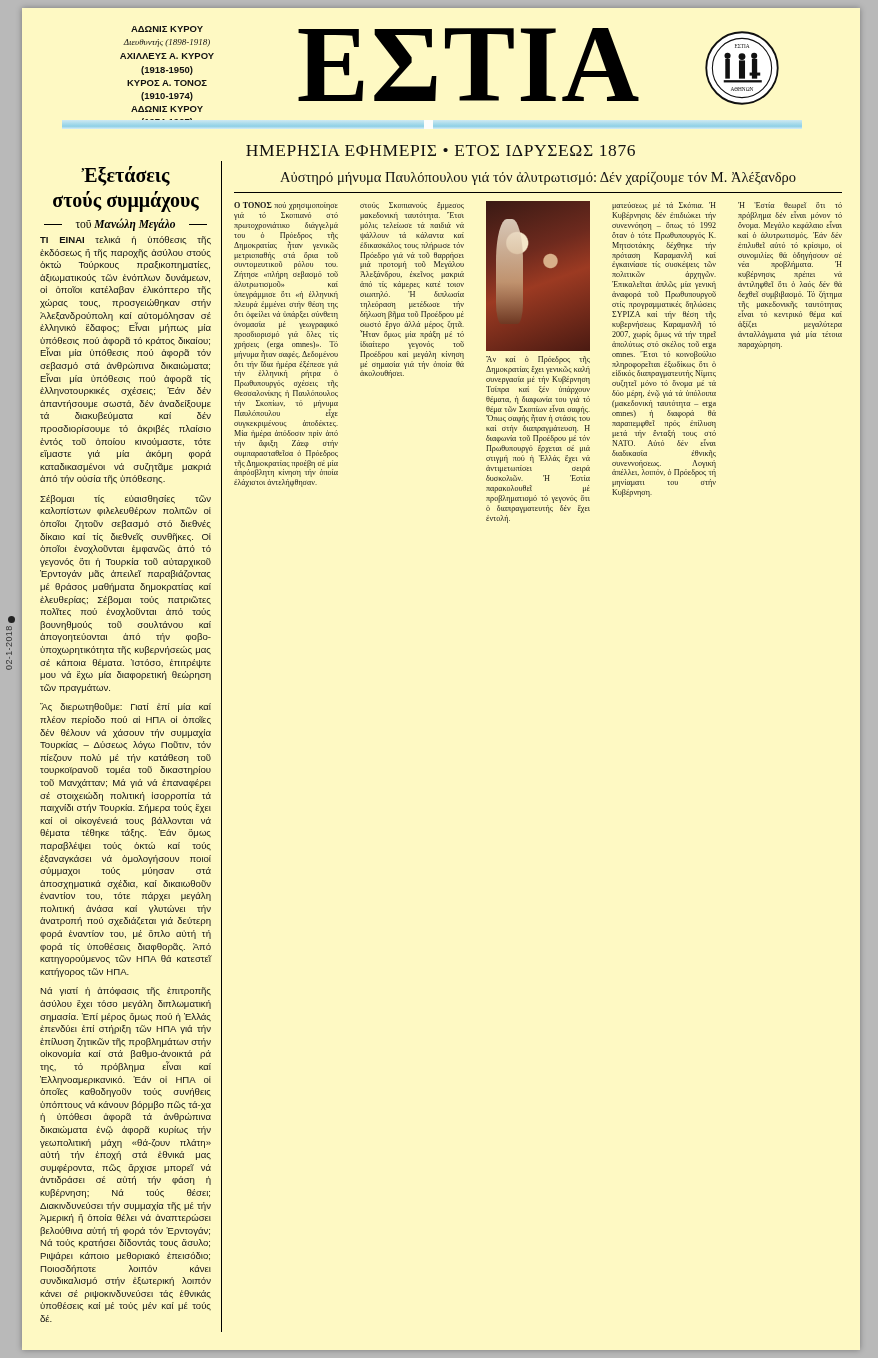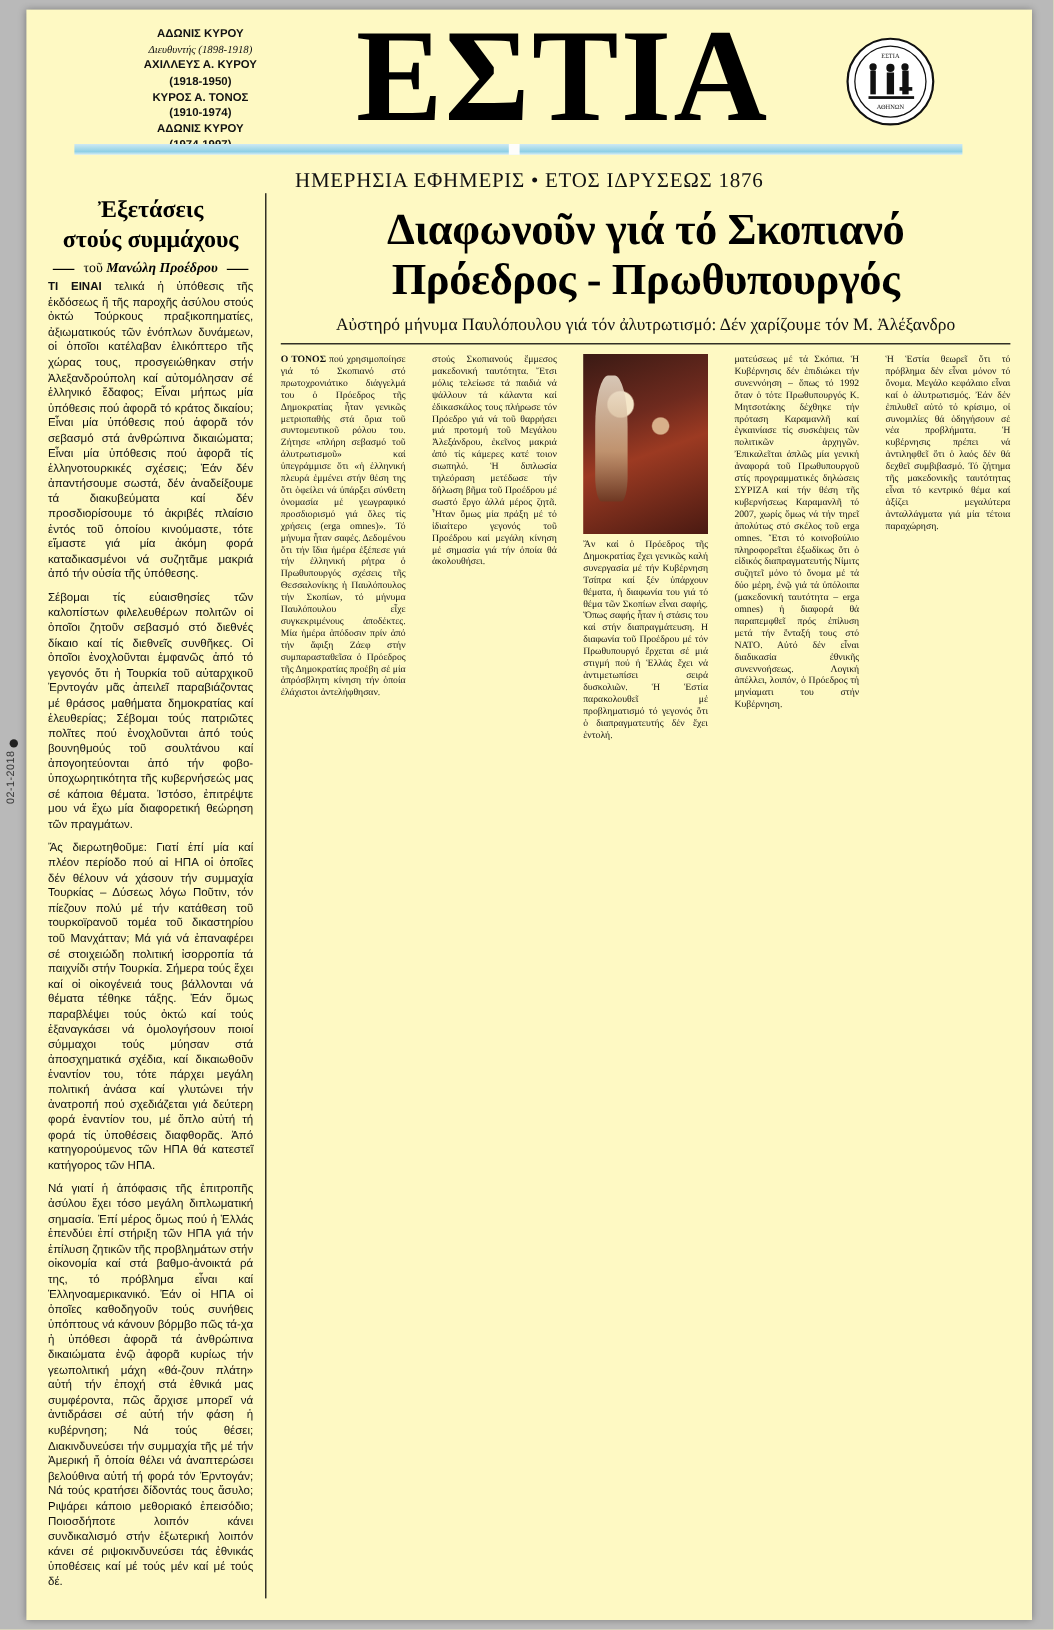--- a/index.html
+++ b/index.html
@@ -182,36 +182,32 @@
 
   <div id="grid" class="pad">
 
     <div id="col-left">
       <div id="ed-head">
         <span>Ἐξετάσεις</span><br>
         <span>στούς συμμάχους</span>
       </div>
       <div id="ed-by">
         <span>τοῦ</span>
-        <b>Μανώλη Προέδρου</b>
+        <b>Μανώλη Μεγάλο</b>
       </div>
       <div id="ed-body">
         <p><span class="lead">ΤΙ ΕΙΝΑΙ</span> <span>τελικά ἡ ὑπόθεσις τῆς ἐκδόσεως ἤ τῆς παροχῆς ἀσύλου στούς ὀκτώ Τούρκους πραξικοπηματίες, ἀξιωματικούς τῶν ἐνόπλων δυνάμεων, οἱ ὁποῖοι κατέλαβαν ἑλικόπτερο τῆς χώρας τους, προσγειώθηκαν στήν Ἀλεξανδρούπολη καί αὐτομόλησαν σέ ἑλληνικό ἔδαφος; Εἶναι μήπως μία ὑπόθεσις πού ἀφορᾶ τό κράτος δικαίου; Εἶναι μία ὑπόθεσις πού ἀφορᾶ τόν σεβασμό στά ἀνθρώπινα δικαιώματα; Εἶναι μία ὑπόθεσις πού ἀφορᾶ τίς ἑλληνοτουρκικές σχέσεις; Ἐάν δέν ἀπαντήσουμε σωστά, δέν ἀναδείξουμε τά διακυβεύματα καί δέν προσδιορίσουμε τό ἀκριβές πλαίσιο ἐντός τοῦ ὁποίου κινούμαστε, τότε εἴμαστε γιά μία ἀκόμη φορά καταδικασμένοι νά συζητᾶμε μακριά ἀπό τήν οὐσία τῆς ὑπόθεσης.</span></p>
         <p>Σέβομαι τίς εὐαισθησίες τῶν καλοπίστων φιλελευθέρων πολιτῶν οἱ ὁποῖοι ζητοῦν σεβασμό στό διεθνές δίκαιο καί τίς διεθνεῖς συνθῆκες. Οἱ ὁποῖοι ἐνοχλοῦνται ἐμφανῶς ἀπό τό γεγονός ὅτι ἡ Τουρκία τοῦ αὐταρχικοῦ Ἐρντογάν μᾶς ἀπειλεῖ παραβιάζοντας μέ θράσος μαθήματα δημοκρατίας καί ἐλευθερίας; Σέβομαι τούς πατριῶτες πολῖτες πού ἐνοχλοῦνται ἀπό τούς βουνηθμούς τοῦ σουλτάνου καί ἀπογοητεύονται ἀπό τήν φοβο-ὑποχωρητικότητα τῆς κυβερνήσεώς μας σέ κάποια θέματα. Ἰστόσο, ἐπιτρέψτε μου νά ἔχω μία διαφορετική θεώρηση τῶν πραγμάτων.</p>
         <p>Ἄς διερωτηθοῦμε: Γιατί ἐπί μία καί πλέον περίοδο πού αἱ ΗΠΑ οἱ ὁποῖες δέν θέλουν νά χάσουν τήν συμμαχία Τουρκίας – Δύσεως λόγω Ποῦτιν, τόν πίεζουν πολύ μέ τήν κατάθεση τοῦ τουρκοϊρανοῦ τομέα τοῦ δικαστηρίου τοῦ Μανχάτταν; Μά γιά νά ἐπαναφέρει σέ στοιχειώδη πολιτική ἰσορροπία τά παιχνίδι στήν Τουρκία. Σήμερα τούς ἔχει καί οἱ οἰκογένειά τους βάλλονται νά θέματα τέθηκε τάξης. Ἐάν ὅμως παραβλέψει τούς ὀκτώ καί τούς ἐξαναγκάσει νά ὁμολογήσουν ποιοί σύμμαχοι τούς μύησαν στά ἀποσχηματικά σχέδια, καί δικαιωθοῦν ἐναντίον του, τότε πάρχει μεγάλη πολιτική ἀνάσα καί γλυτώνει τήν ἀνατροπή πού σχεδιάζεται γιά δεύτερη φορά ἐναντίον του, μέ ὅπλο αὐτή τή φορά τίς ὑποθέσεις διαφθορᾶς. Ἀπό κατηγορούμενος τῶν ΗΠΑ θά κατεστεῖ κατήγορος τῶν ΗΠΑ.</p>
         <p>Νά γιατί ἡ ἀπόφασις τῆς ἐπιτροπῆς ἀσύλου ἔχει τόσο μεγάλη διπλωματική σημασία. Ἐπί μέρος ὅμως πού ἡ Ἑλλάς ἐπενδύει ἐπί στήριξη τῶν ΗΠΑ γιά τήν ἐπίλυση ζητικῶν τῆς προβλημάτων στήν οἰκονομία καί στά βαθμο-ἀνοικτά ρά της, τό πρόβλημα εἶναι καί Ἑλληνοαμερικανικό. Ἐάν οἱ ΗΠΑ οἱ ὁποῖες καθοδηγοῦν τούς συνήθεις ὑπόπτους νά κάνουν βόρμβο πῶς τά-χα ἡ ὑπόθεσι ἀφορᾶ τά ἀνθρώπινα δικαιώματα ἐνῷ ἀφορᾶ κυρίως τήν γεωπολιτική μάχη «θά-ζουν πλάτη» αὐτή τήν ἐποχή στά ἐθνικά μας συμφέροντα, πῶς ἄρχισε μπορεῖ νά ἀντιδράσει σέ αὐτή τήν φάση ἡ κυβέρνηση; Νά τούς θέσει; Διακινδυνεύσει τήν συμμαχία τῆς μέ τήν Ἀμερική ἤ ὁποία θέλει νά ἀναπτερώσει βελούθινα αὐτή τή φορά τόν Ἐρντογάν; Νά τούς κρατήσει δίδοντάς τους ἄσυλο; Ριψάρει κάποιο μεθοριακό ἐπεισόδιο; Ποιοσδήποτε λοιπόν κάνει συνδικαλισμό στήν ἐξωτερική λοιπόν κάνει σέ ριψοκινδυνεύσει τάς ἐθνικάς ὑποθέσεις καί μέ τούς μέν καί μέ τούς δέ.</p>
 
       </div>
     </div>
 
     <div id="col-main">
-      <div class="bigheadline">
-        <div>Διαφωνοῦν γιά τό Σκοπιανό</div>
-        <div>Πρόεδρος - Πρωθυπουργός</div>
-      </div>
       <div class="subheadline">Αὐστηρό μήνυμα Παυλόπουλου γιά τόν ἀλυτρωτισμό: Δέν χαρίζουμε τόν Μ. Ἀλέξανδρο</div>
       <div class="hr-thin"></div>
 
       <div class="cols4">
         <div class="bcol">
           <p><span class="drop">Ο ΤΟΝΟΣ</span> <span>πού χρησιμοποίησε γιά τό Σκοπιανό στό πρωτοχρονιάτικο διάγγελμά του ὁ Πρόεδρος τῆς Δημοκρατίας ἦταν γενικῶς μετριοπαθής στά ὅρια τοῦ συντομευτικοῦ ρόλου του. Ζήτησε «πλήρη σεβασμό τοῦ ἀλυτρωτισμοῦ» καί ὑπεγράμμισε ὅτι «ἡ ἑλληνική πλευρά ἐμμένει στήν θέση της ὅτι ὀφείλει νά ὑπάρξει σύνθετη ὀνομασία μέ γεωγραφικό προσδιορισμό γιά ὅλες τίς χρήσεις (erga omnes)».
 
 Τό μήνυμα ἦταν σαφές. Δεδομένου ὅτι τήν ἴδια ἡμέρα ἐξέπεσε γιά τήν ἑλληνική ρήτρα ὁ Πρωθυπουργός σχέσεις τῆς Θεσσαλονίκης ἡ Παυλόπουλος τήν Σκοπίων, τό μήνυμα Παυλόπουλου εἶχε συγκεκριμένους ἀποδέκτες. Μία ἡμέρα ἀπόδοσιν πρίν ἀπό τήν ἄφιξη Ζάεφ στήν συμπαρασταθεῖσα ὁ Πρόεδρος τῆς Δημοκρατίας προέβη σέ μία ἀπρόσβλητη κίνηση τήν ὁποία ἐλάχιστοι ἀντελήφθησαν.</span></p>
         </div>
         <div class="bcol">

